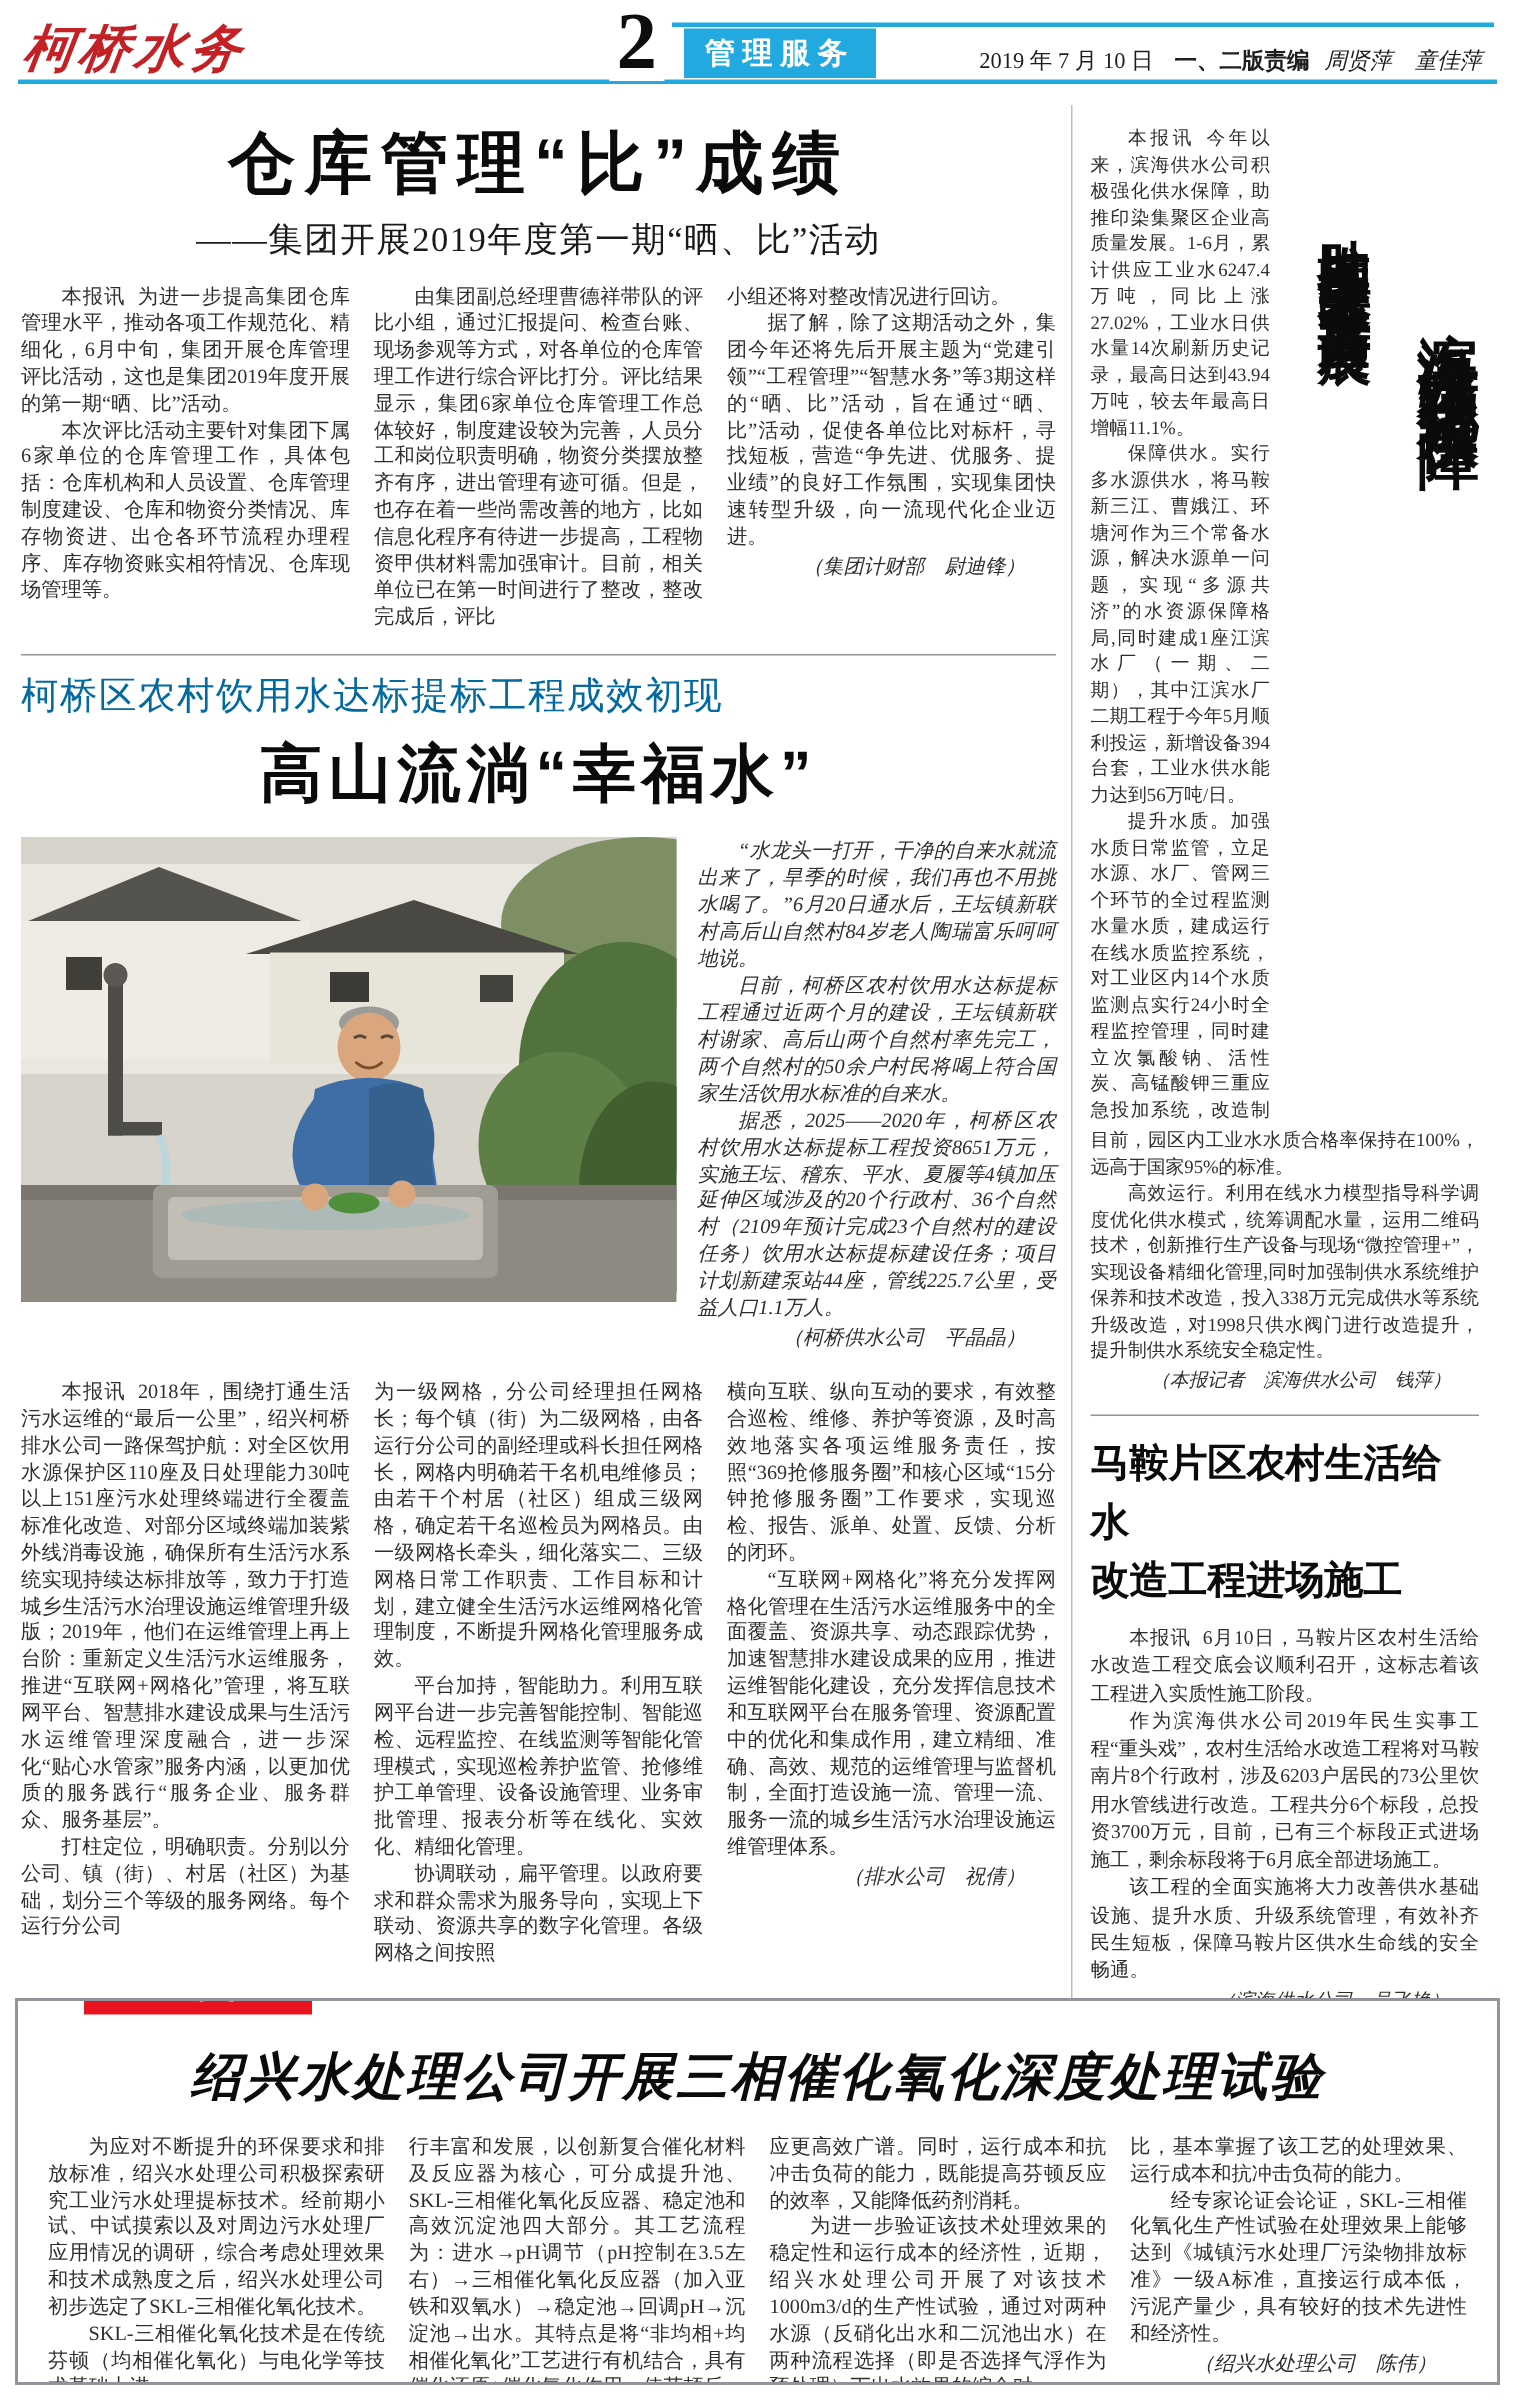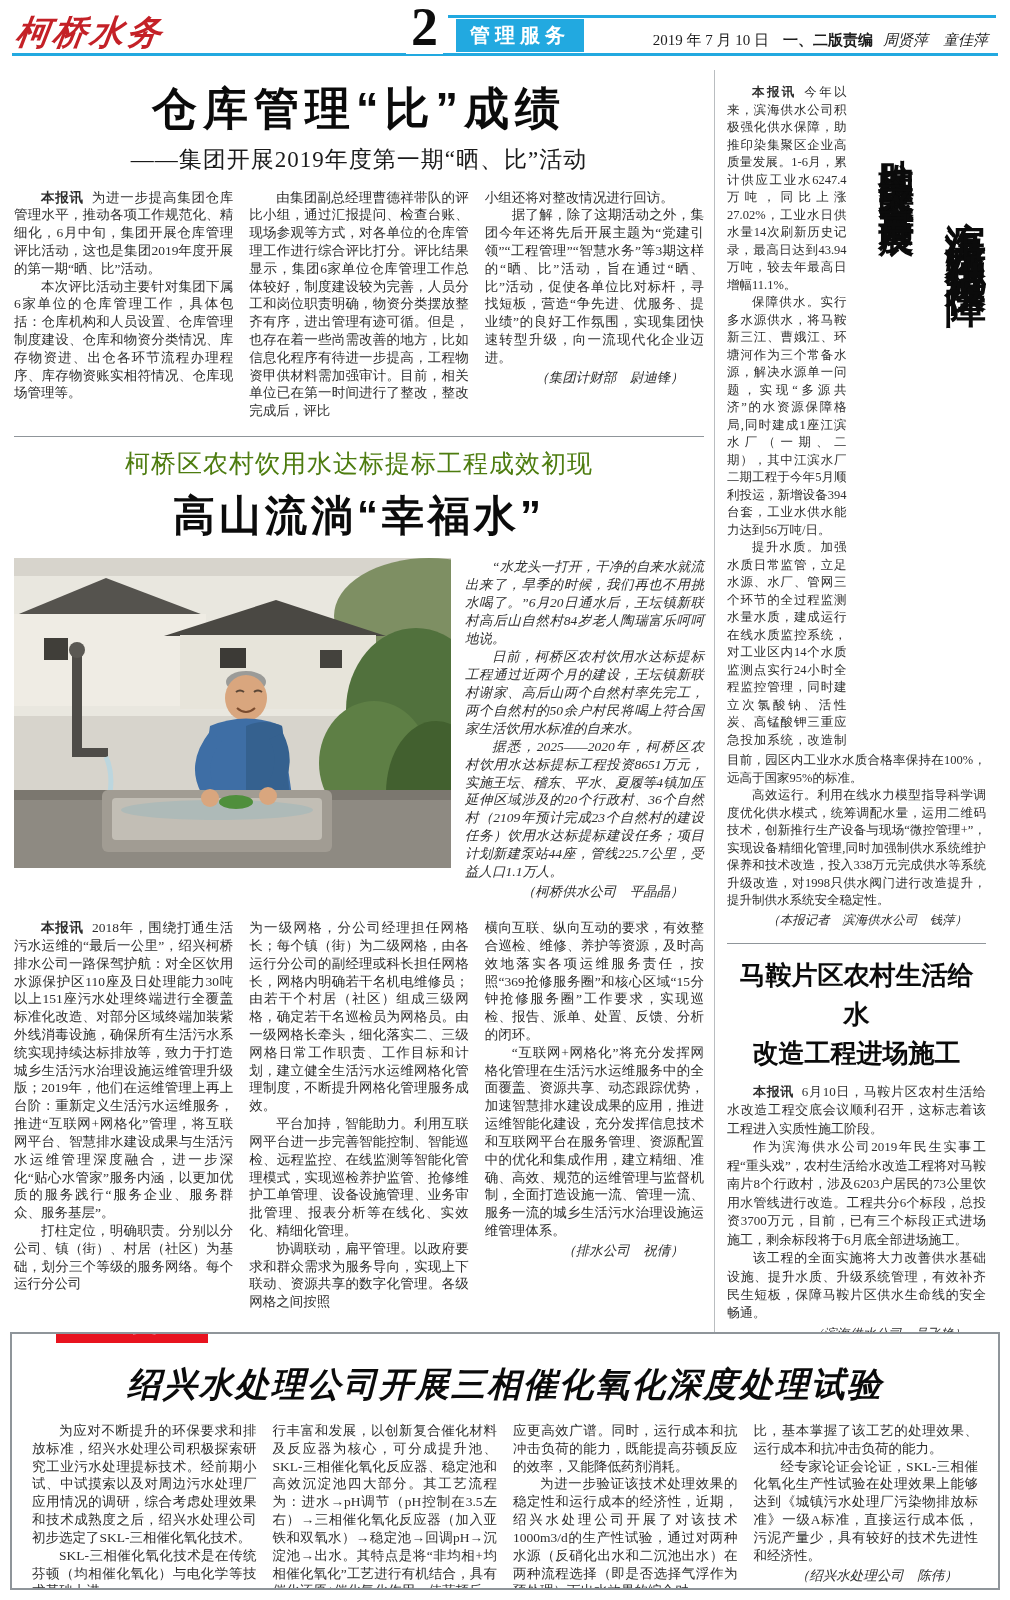--- a/index.html
+++ b/index.html
@@ -23,54 +23,54 @@
   .dateline { position:absolute; right:16px; top:31px; font-size:15px; color:#1d1d1d; background:#fff;
               padding:0 6px; z-index:2; }
   .dateline b { margin:16px 10px 0 14px; }
   
   .content { display:flex; padding:4px 14px 0 14px; }
   .main-left { width:700px; padding-right:10px; height:1262px; overflow:hidden; box-sizing:border-box; }
   .right-col { width:272px; border-left:1px solid #b9bdc0; padding-left:12px; height:1262px;
                overflow:hidden; box-sizing:border-box; }
   p { margin:0; text-indent:2em; text-align:justify; }
   p.cont { text-indent:0; }
-  .lead-b { font-weight:bold; margin-right:0.6em; }
+  .lead-b { font-weight:normal; margin-right:0.6em; }
   .byline { text-align:right; text-indent:0; padding-right:1.5em; font-style:italic; margin-top:2px; }
   .kai { font-style:italic; }
   .rule { border-top:1px solid #8f959a; margin:16px 0 10px 0; }
   
   .a1 { margin-top:14px; }
   .a1-title { text-align:center; font-family:"Liberation Sans",sans-serif; font-weight:900;
               font-size:45px; letter-spacing:6px; color:#0b0b0b; line-height:1.1; }
   .a1-sub { text-align:center; font-size:23px; margin-top:10px; letter-spacing:1px; color:#1a1a1a; }
   .cols { display:flex; gap:16px; margin-top:14px; }
   .cols .col { flex:1; font-size:13.5px; line-height:1.32; }
   
-  .kicker { font-size:25px; color:#4d7c0f; letter-spacing:1px; margin-top:2px;text-align:center; }
+  .kicker { font-size:25px; color:#0369a1; letter-spacing:1px; margin-top:2px; }
   .a2-title { text-align:center; font-family:"Liberation Sans",sans-serif; font-weight:900;
               font-size:42px; letter-spacing:4px; color:#0b0b0b; margin-top:8px; }
   .a2-row { display:flex; gap:14px; margin-top:14px; }
   .photo { width:437px; height:310px; flex:none; background:#d7d4cc; }
   .photo svg { display:block; width:100%; height:100%; }
   .a2-text { flex:1; font-size:13.5px; line-height:1.33; }
   
   .a3 { margin-top:18px; }
   .a3-title { font-family:"Liberation Sans",sans-serif; font-weight:900; font-size:27px;
               text-align:center; color:#0b0b0b; line-height:1.2; }
   
   .r-top { display:flex; gap:7px; height:664px; overflow:hidden; margin-top:14px; }
   .r-text { width:122px; font-size:12.5px; line-height:1.40; }
   .vt { writing-mode:vertical-rl; font-family:"Liberation Sans",sans-serif; font-weight:900;
         color:#0b0b0b; line-height:1; }
   .vt-sub { font-size:36px; letter-spacing:5px; padding-top:46px; width:62px; }
   .vt-main { font-size:41px; letter-spacing:7px; padding-top:104px; width:66px; }
   .r-full { font-size:12.5px; line-height:1.40; margin-top:4px;font-family:Liberation Serif, serif; }
   .r-rule { border-top:1px solid #8f959a; margin:14px 0 12px 0; }
   .maan-title { font-family:"Liberation Sans",sans-serif; font-weight:900; font-size:26px;
-                text-align:center; line-height:1.5; color:#0b0b0b; }
+                line-height:1.5; color:#0b0b0b; }
   .maan-body { margin-top:10px; font-size:13px; line-height:1.42; }
   
   .tech { position:absolute; left:10px; right:10px; top:1332px; bottom:10px;
           border:2px solid #8f959a; padding:0 20px; box-sizing:border-box; overflow:hidden; }
   .tech-badge { position:absolute; left:44px; top:-34px; background:#e8131f; color:#fff;
           font-family:"Liberation Sans",sans-serif; font-weight:900; font-size:25px;
           padding:5px 18px; letter-spacing:4px; }
   .tech-title { text-align:center; font-family:"Liberation Sans",sans-serif; font-weight:900;
           font-size:34px; letter-spacing:2px; color:#0b0b0b; margin-top:28px;font-style:italic; }
   .tech-cols { display:flex; gap:16px; margin-top:14px; }

